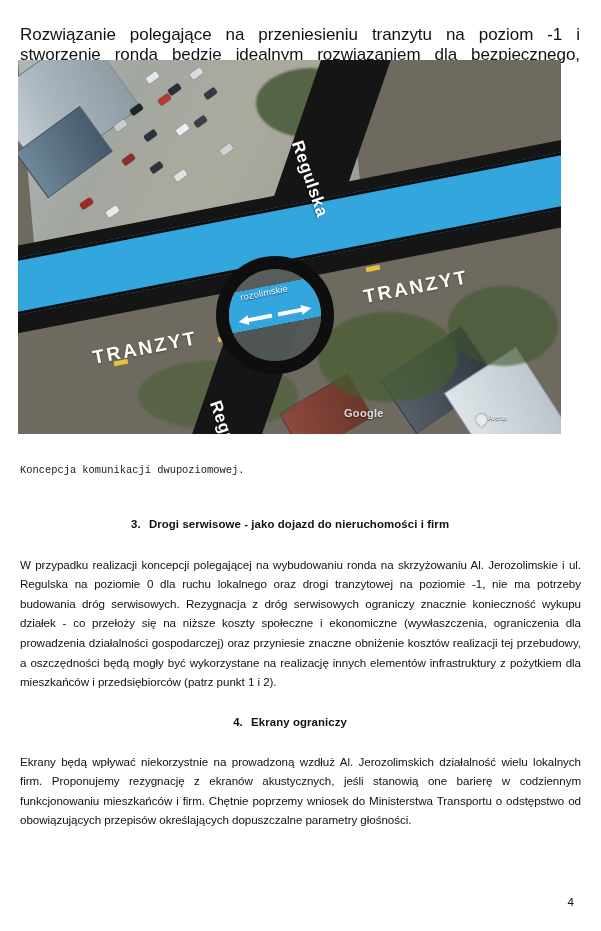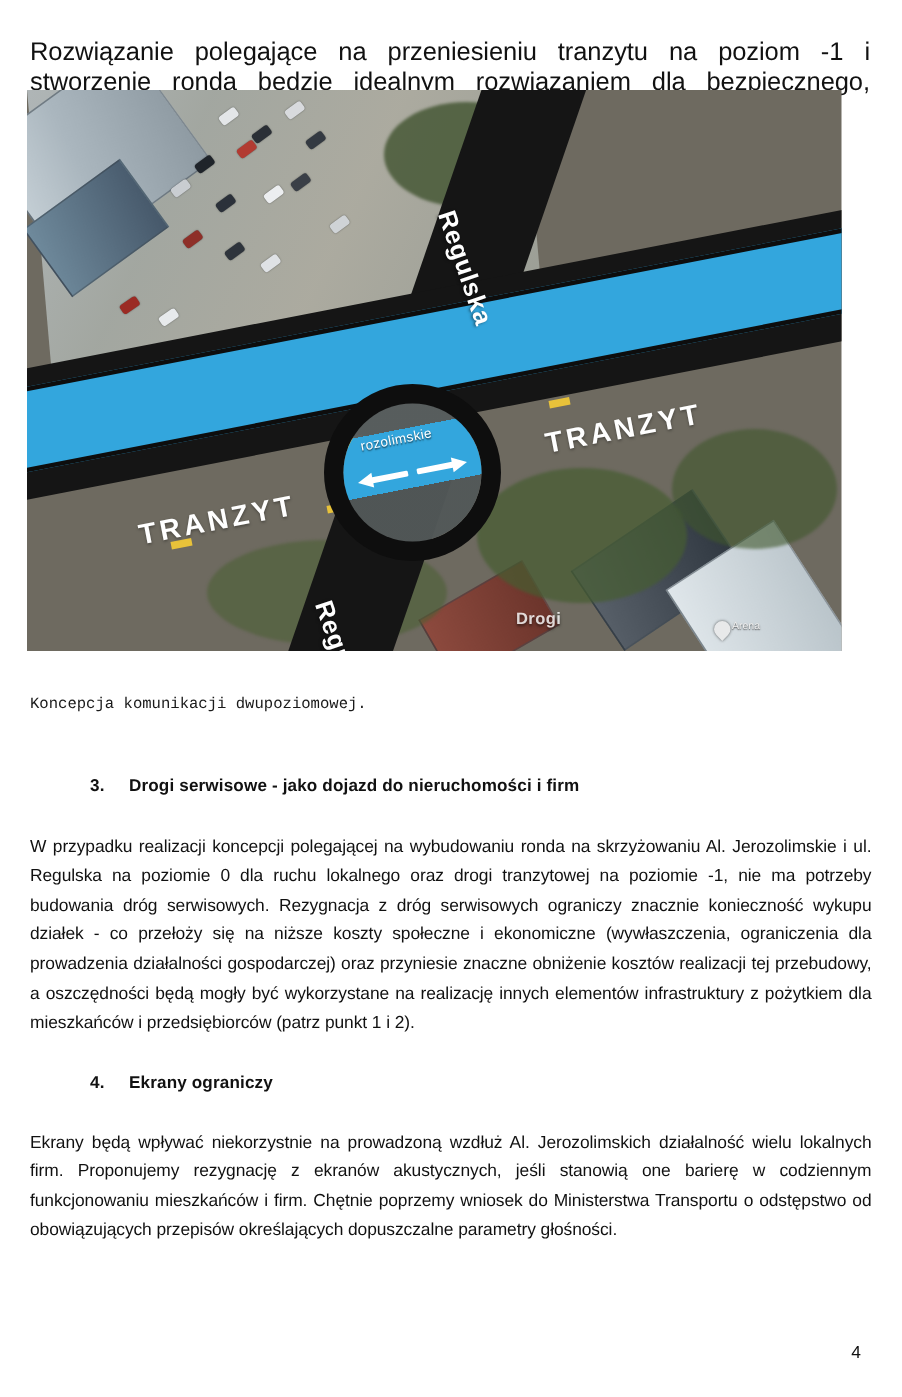--- a/index.html
+++ b/index.html
@@ -45,26 +45,27 @@
     top: 453px;
     width: 420px;
     font-size: 10.4px;
     line-height: 15px;
     color: #1a1a1a;
     font-family: Liberation Mono, monospace;
   }
 
   .heading {
     position: absolute;
-    left: 60px;
+    left: 26px;
     width: 520px;
     font-weight: bold;
     font-size: 11.4px;
     line-height: 16px;
     letter-spacing: 0.1px;
+    text-align: center;
   }
   .heading .num {
     display: inline-block;
     width: 26px;
   }
   #heading-3 { top: 505px; }
   #heading-4 { top: 703px; }
 
   .body-para {
     position: absolute;
@@ -375,21 +376,21 @@
         </span>
       </div>
     </div>
 
     <div class="jeroz-label">rozolimskie</div>
     <div class="transit-label tz-left">TRANZYT</div>
     <div class="transit-label tz-right">TRANZYT</div>
     <div class="street-label reg-top">Regulska</div>
     <div class="street-label reg-bottom">Regulska</div>
 
-    <div class="gwatermark">Drogi</div>
+    <div class="gwatermark">Google</div>
     <div class="map-pin"></div>
     <div class="pin-text">Arena</div>
   </div>
 
   <p class="caption">Koncepcja komunikacji dwupoziomowej.</p>
 
   <h3 class="heading" id="heading-3">
     <span class="num">3.</span><span>Drogi serwisowe - jako dojazd do nieruchomości i firm</span>
   </h3>
   <p class="body-para" id="para-3">W przypadku realizacji koncepcji polegającej na wybudowaniu ronda na skrzyżowaniu Al. Jerozolimskie i ul. Regulska na poziomie 0 dla ruchu lokalnego oraz drogi tranzytowej na poziomie -1, nie ma potrzeby  budowania dróg serwisowych. Rezygnacja z dróg serwisowych ograniczy znacznie konieczność wykupu działek - co przełoży się na niższe koszty społeczne i ekonomiczne (wywłaszczenia, ograniczenia dla prowadzenia działalności gospodarczej) oraz przyniesie znaczne obniżenie kosztów realizacji tej przebudowy, a oszczędności będą mogły być wykorzystane na realizację innych elementów infrastruktury z pożytkiem dla mieszkańców i przedsiębiorców (patrz punkt 1 i 2).</p>

